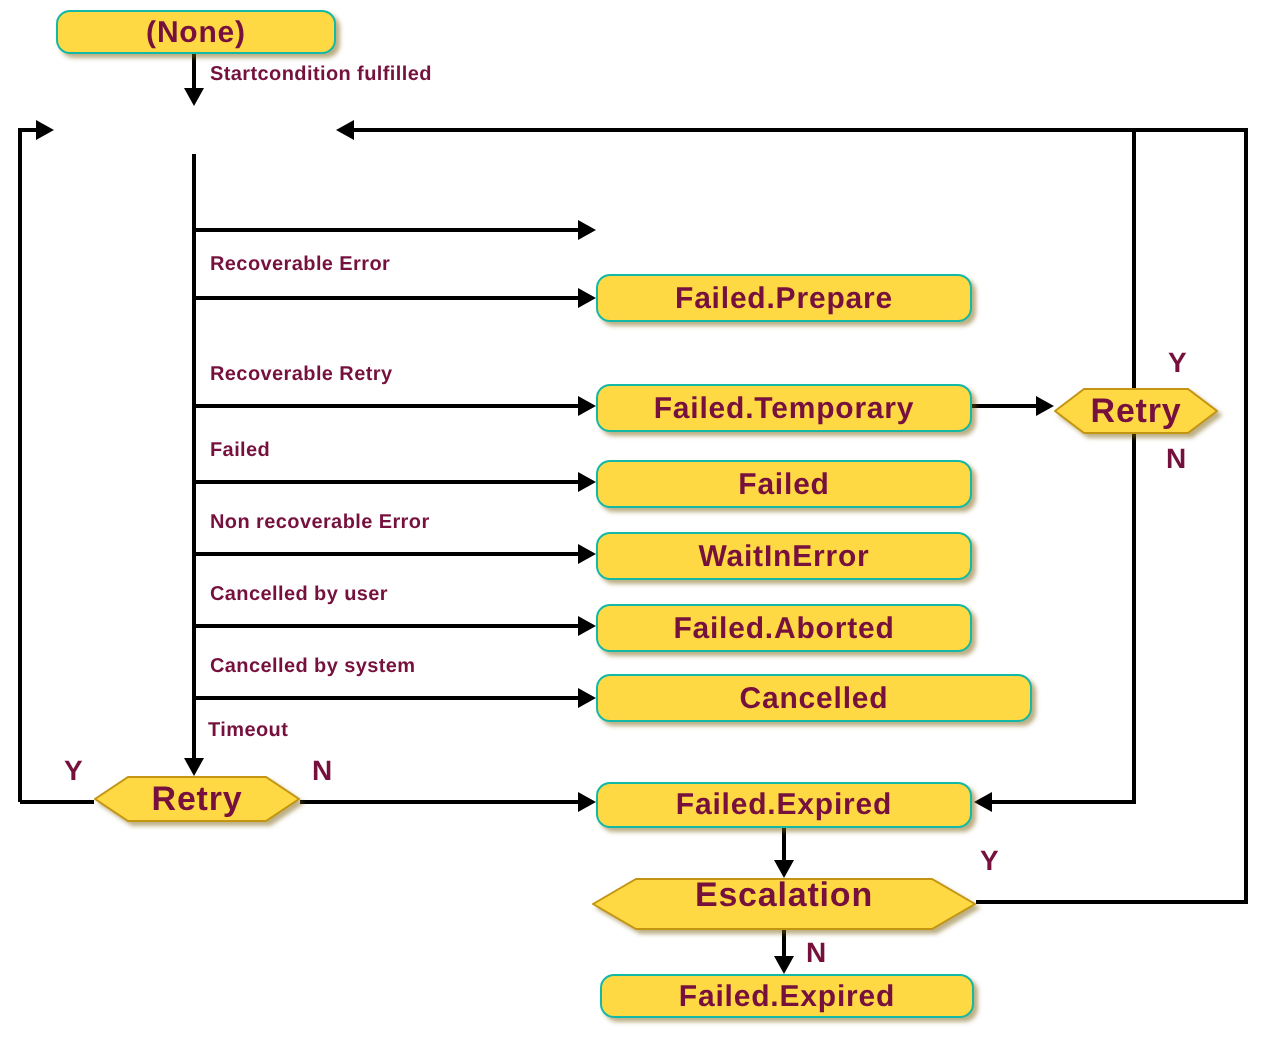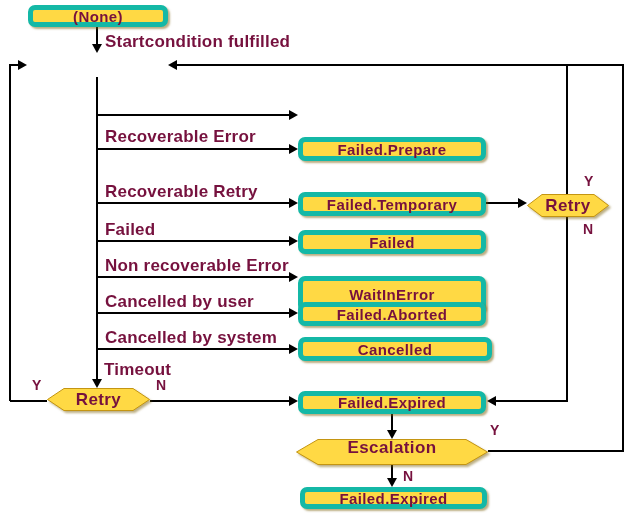--- a/index.html
+++ b/index.html
@@ -2,34 +2,34 @@
 <html><head>
 <meta charset="utf-8">
 <style>
   html,body{margin:0;padding:0;background:#fff;}
   #diagram{
     position:relative;width:633px;height:519px;background:#ffffff;
     font-family:"Liberation Sans",sans-serif;overflow:hidden;
   }
   .state{
     position:absolute;box-sizing:border-box;
-    background:#FFD944;border:5px solid #14b8a6;border-radius:7px;
+    background:#FFD944;border:1px solid #14b8a6;border-radius:7px;
     box-shadow:2px 2px 2px rgba(122,96,10,.5);
     color:#76113E;font-weight:bold;font-size:15px;letter-spacing:.4px;
     display:flex;align-items:center;justify-content:center;white-space:nowrap;
   }
   .hex{position:absolute;}
   .hex svg{display:block;filter:drop-shadow(2px 2px 1px rgba(122,96,10,.5));}
   .hex .hex-label{
     position:absolute;left:0;top:0;width:100%;height:100%;
     display:flex;align-items:center;justify-content:center;
     color:#76113E;font-weight:bold;font-size:17px;letter-spacing:.4px;
   }
   .lbl{
-    position:absolute;color:#76113E;font-weight:bold;font-size:17px;
+    position:absolute;color:#76113E;font-weight:bold;font-size:10px;
     letter-spacing:.2px;white-space:nowrap;
   }
   .yn{font-size:14px;}
   .line{position:absolute;background:#000;}
   .h{height:2px;} .v{width:2px;}
   .arr{position:absolute;width:0;height:0;}
   .arr.r{border-top:5px solid transparent;border-bottom:5px solid transparent;border-left:9px solid #000;}
   .arr.l{border-top:5px solid transparent;border-bottom:5px solid transparent;border-right:9px solid #000;}
   .arr.d{border-left:5px solid transparent;border-right:5px solid transparent;border-top:9px solid #000;}
 </style>
@@ -89,23 +89,23 @@
   <div class="line v" style="left:391px;top:414px;height:18px"></div>
   <div class="arr d" style="left:387px;top:430px"></div>
 
   <div class="line v" style="left:391px;top:465px;height:15px"></div>
   <div class="arr d" style="left:387px;top:478px"></div>
 
   <div class="state" style="left:28px;top:5px;width:140px;height:22px">(None)</div>
   <div class="state" style="left:298px;top:137px;width:188px;height:24px">Failed.Prepare</div>
   <div class="state" style="left:298px;top:192px;width:188px;height:24px">Failed.Temporary</div>
   <div class="state" style="left:298px;top:230px;width:188px;height:24px">Failed</div>
-  <div class="state" style="left:298px;top:276px;width:188px;height:36px">WaitInError</div>
+  <div class="state" style="left:298px;top:266px;width:188px;height:24px">WaitInError</div>
   <div class="state" style="left:298px;top:302px;width:188px;height:24px">Failed.Aborted</div>
-  <div class="state" style="left:298px;top:337px;width:194px;height:24px">Cancelled</div>
+  <div class="state" style="left:298px;top:337px;width:218px;height:24px">Cancelled</div>
   <div class="state" style="left:298px;top:391px;width:188px;height:23px">Failed.Expired</div>
   <div class="state" style="left:300px;top:487px;width:187px;height:22px">Failed.Expired</div>
 
   <div class="hex" style="left:527px;top:194px;width:82px;height:23px">
     <svg width="82" height="23" viewBox="0 0 82 23">
       <polygon points="0.5,11.5 15,0.5 67,0.5 81.5,11.5 67,22.5 15,22.5" fill="#FFD944" stroke="#C49512" stroke-width="1"></polygon>
     </svg>
     <div class="hex-label">Retry</div>
   </div>
 

